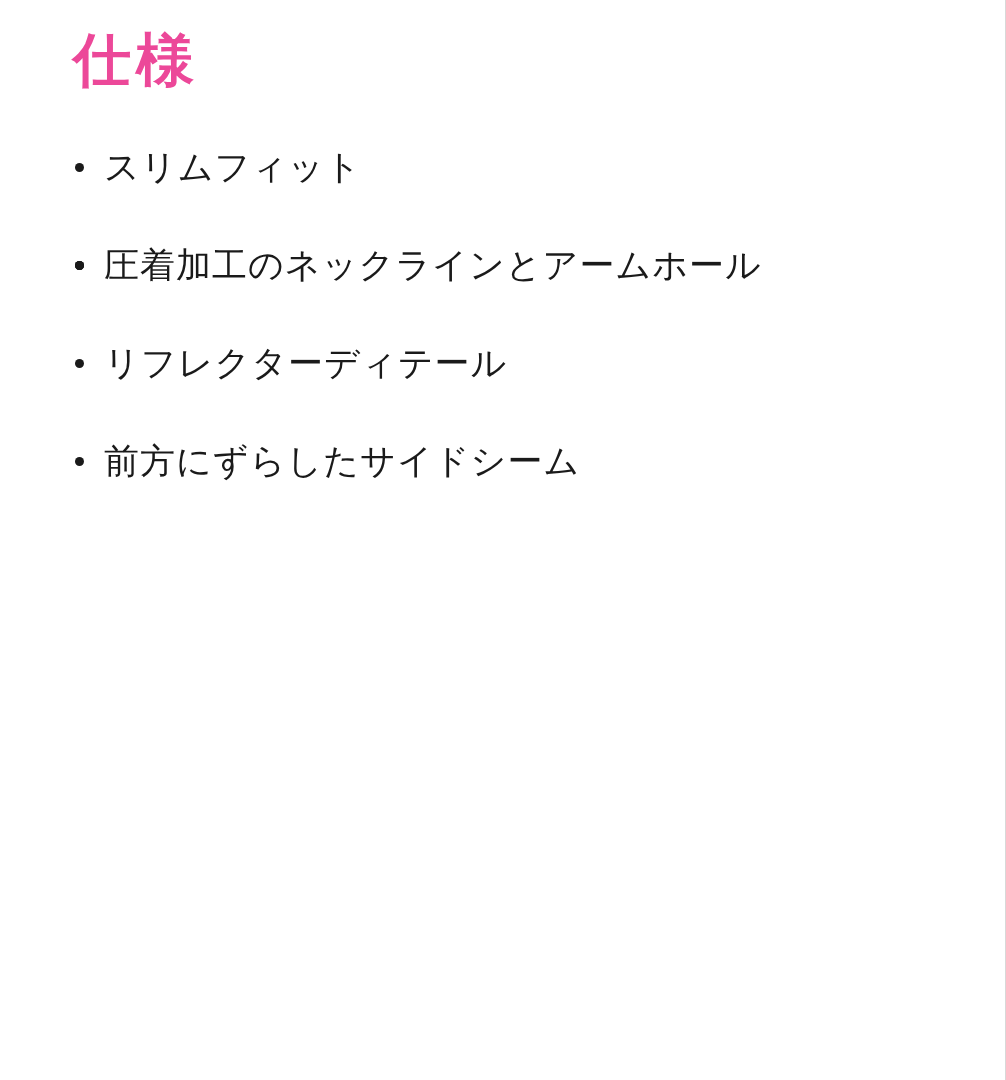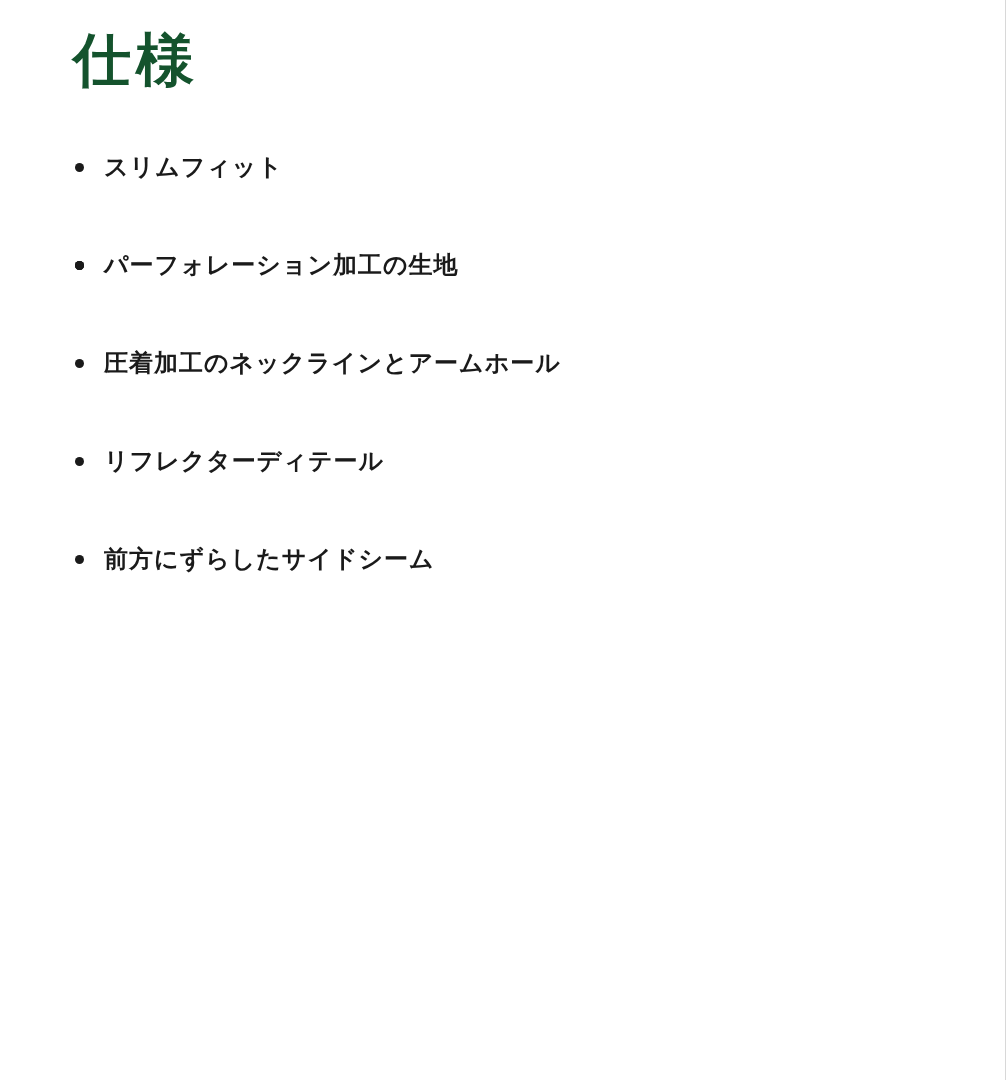--- a/index.html
+++ b/index.html
@@ -15,32 +15,32 @@
     border-right: 1px solid #d8d8d8;
   }
   .page {
     padding: 25px 40px 0 73px;
   }
   .title {
     font-size: 58px;
     line-height: 70px;
     font-weight: 900;
     letter-spacing: 5px;
-    color: #14532d;
+    color: #ec4899;
   }
   .spec-list {
     list-style: none;
     margin-top: 57px;
   }
   .spec-list li {
     position: relative;
     padding-left: 31px;
-    font-size: 24px;
+    font-size: 35px;
     line-height: 30px;
-    font-weight: 700;
+    font-weight: 400;
     letter-spacing: 1px;
     margin-bottom: 68px;
     white-space: nowrap;
   }
   .spec-list li:last-child {
     margin-bottom: 0;
   }
   .spec-list li .bullet {
     position: absolute;
     left: 2px;
@@ -53,18 +53,17 @@
 </style>
 </head>
 <body>
 
 <div class="page">
   <h1 class="title">仕様</h1>
   <ul class="spec-list" id="spec-list">
       <li><span class="bullet"></span><span>スリムフィット</span></li>
       <li><span class="bullet"></span></li>
       <li><span class="bullet"></span></li>
-      <li><span class="bullet"></span><span>パーフォレーション加工の生地</span></li>
       <li><span class="bullet"></span><span>圧着加工のネックラインとアームホール</span></li>
       <li><span class="bullet"></span><span>リフレクターディテール</span></li>
       <li><span class="bullet"></span><span>前方にずらしたサイドシーム</span></li>
     </ul>
 </div>
 
 </body></html>

